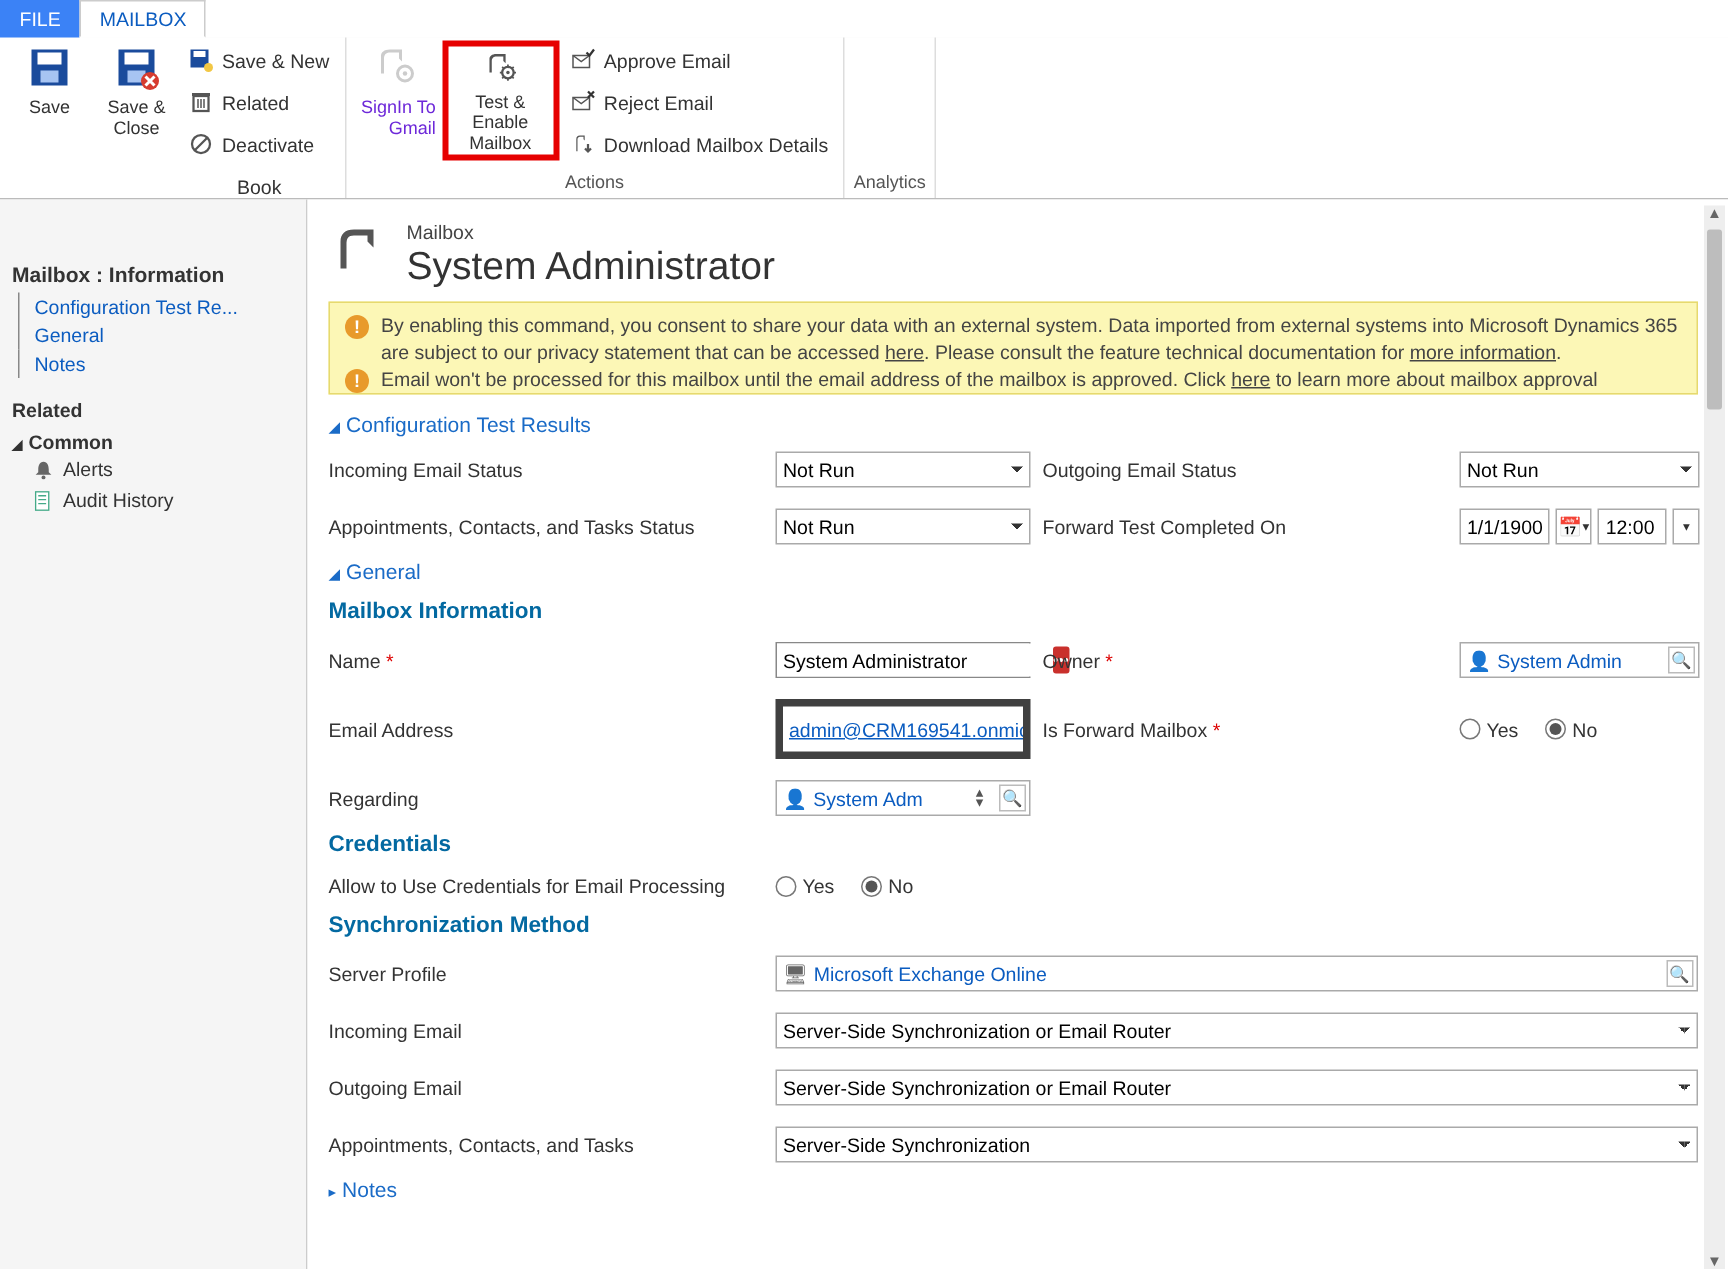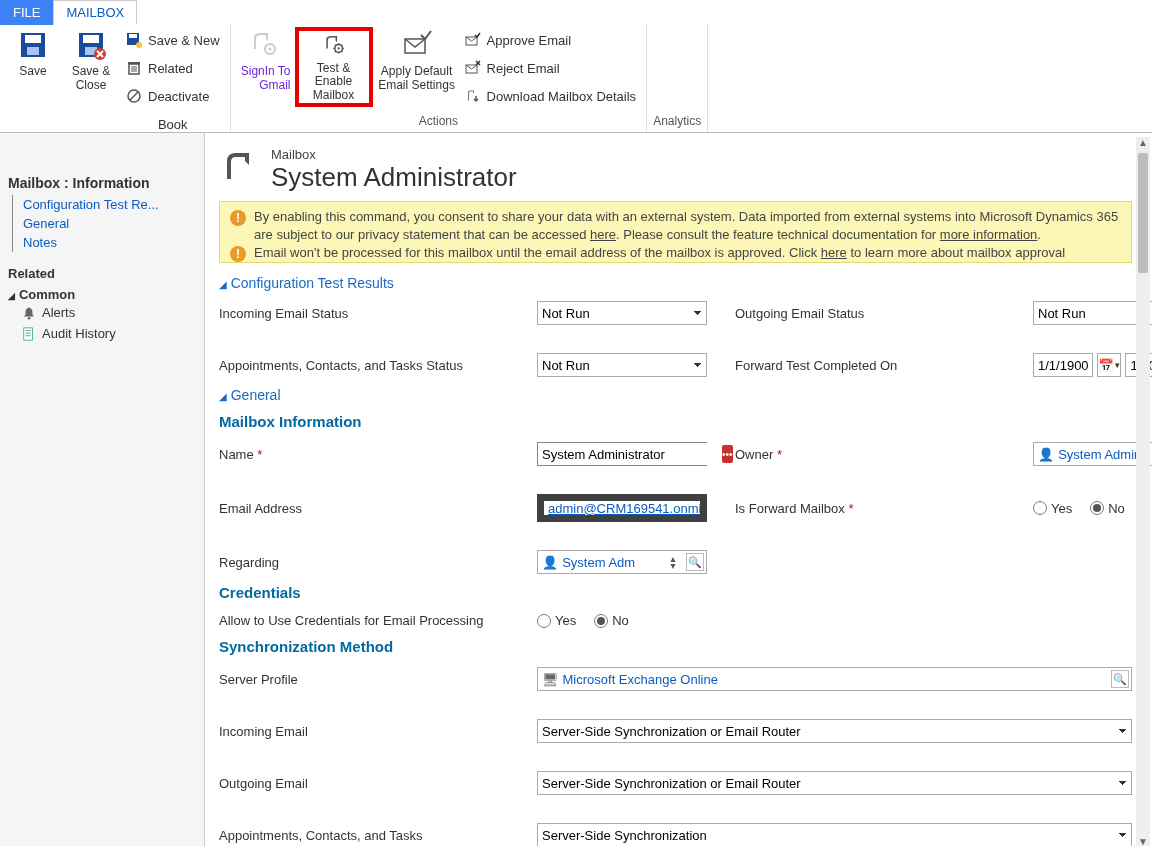--- a/index.html
+++ b/index.html
@@ -42,21 +42,21 @@
 
 .warn-bar { background: #fcf7b6; border: 1px solid #e6d96f; padding: 6px 10px; font-size: 13px; color: #444; line-height: 1.4; margin-bottom: 12px; max-height: 62px; overflow: hidden; }
 .warn-line { display: flex; gap: 8px; }
 .warn-ico { width: 16px; height: 16px; border-radius: 50%; background: #e89a2b; color: #fff; display: flex; align-items: center; justify-content: center; font-weight: 700; font-size: 12px; flex-shrink: 0; margin-top: 2px; }
 .warn-bar .u { text-decoration: underline; cursor: pointer; }
 
 .section-head { color: #1a6bc7; font-size: 14px; margin: 10px 0 10px 0; cursor: pointer; }
 .section-head .tri { font-size: 10px; margin-right: 4px; }
 .section-sub { font-size: 15px; font-weight: 600; color: #0369a1; margin: 10px 0 12px 0; }
 
-.form-grid { display: grid; grid-template-columns: 290px 170px 270px 160px; column-gap: 8px; row-gap: 14px; align-items: center; font-size: 13px; color: #333; gap: 28px; }
+.form-grid { display: grid; grid-template-columns: 290px 170px 270px 160px; column-gap: 8px; row-gap: 14px; align-items: center; font-size: 13px; color: #333; }
 .form-grid.single { grid-template-columns: 290px 1fr; }
 .label { color: #333; }
 .req::after { content: " *"; color: #d00; }
 .input, .select { border: 1px solid #aaa; height: 24px; padding: 0 4px; font-size: 13px; width: 100%; background: #fff; }
 .select { appearance: none; background-image: linear-gradient(45deg, transparent 50%, #333 50%), linear-gradient(135deg, #333 50%, transparent 50%); background-position: right 8px top 9px, right 4px top 9px; background-size: 4px 4px; background-repeat: no-repeat; padding-right: 18px; }
 .lookup { display: flex; align-items: center; border: 1px solid #aaa; height: 24px; background: #fff; padding: 0 2px 0 4px; gap: 4px; color: #0b5cc0; }
 .lookup .lk-ico { color: #666; }
 .lookup .txt { flex: 1; white-space: nowrap; overflow: hidden; }
 .lookup .search-ico { width: 18px; height: 18px; border: 1px solid #bbb; display: flex; align-items: center; justify-content: center; cursor: pointer; color: #555; font-size: 11px; }
 .mini-ico { width: 18px; height: 18px; display: inline-flex; align-items: center; justify-content: center; color: #555; }
@@ -70,21 +70,21 @@
 .date-row .input { width: 60px; }
 .cal-btn { width: 28px; height: 24px; border: 1px solid #aaa; background: #fff; display: flex; align-items: center; justify-content: center; cursor: pointer; font-size: 13px; }
 .name-field { display: flex; align-items: center; border: 1px solid #888; height: 24px; }
 .name-field input { border: none; flex: 1; height: 100%; padding: 0 4px; font-size: 13px; outline: none; }
 .name-badge { width: 18px; height: 18px; background: #c9302c; color: #fff; font-size: 10px; display: flex; align-items: center; justify-content: center; margin-right: 2px; border-radius: 2px; }
 
 .scroll-track { position: absolute; right: 2px; top: 4px; width: 14px; height: calc(100% - 8px); background: #eee; display: flex; flex-direction: column; align-items: center; justify-content: space-between; }
 .scroll-arrow { font-size: 10px; color: #666; cursor: pointer; }
 .scroll-thumb { width: 10px; height: 120px; background: #bdbdbd; border-radius: 2px; position: absolute; top: 16px; }
 
-.link-email { color: #0b5cc0; text-decoration: underline; border: 7px solid #404040; padding: 2px 4px; height: 28px; display: inline-flex; align-items: center; width: 100%; overflow: hidden; }
+.link-email { color: #0b5cc0; text-decoration: underline; border: 5px solid #404040; padding: 2px 4px; height: 40px; display: inline-flex; align-items: center; width: 100%; overflow: hidden; }
 </style>
 </head>
 <body>
 
 <div class="tabs">
   <div class="tab file">FILE</div>
   <div class="tab active">MAILBOX</div>
 </div>
 
 <div class="ribbon">
@@ -154,28 +154,20 @@
         <span>SignIn To Gmail</span>
       </div>
       <div class="big-btn highlight-box" style="width:78px;">
         <svg viewBox="0 0 32 32">
             <path d="M6 20 L6 8 C6 6 8 4 12 4 L20 4 L20 12 L18 10 L18 6 L12 6 C10 6 8 7 8 10 L8 20 Z" fill="#555"></path>
             <circle cx="22" cy="20" r="5" fill="none" stroke="#555" stroke-width="2"></circle>
             <circle cx="22" cy="20" r="1.5" fill="#555"></circle>
             <path d="M22 13 L22 15 M22 25 L22 27 M15 20 L17 20 M27 20 L29 20 M17 15 L18.5 16.5 M25.5 23.5 L27 25 M27 15 L25.5 16.5 M18.5 23.5 L17 25" stroke="#555" stroke-width="1.5"></path>
           </svg>
         <span>Test &amp; Enable Mailbox</span>
-      </div>
-      <div class="big-btn" style="width:80px;">
-        <svg viewBox="0 0 32 32">
-            <rect x="4" y="10" width="20" height="14" fill="none" stroke="#555" stroke-width="1.5"></rect>
-            <path d="M4 10 L14 18 L24 10" fill="none" stroke="#555" stroke-width="1.5"></path>
-            <path d="M20 6 L24 10 L30 2" fill="none" stroke="#555" stroke-width="2"></path>
-          </svg>
-        <span>Apply Default Email Settings</span>
       </div>
       <div class="small-col">
         <div class="small-btn">
           <svg viewBox="0 0 16 16">
               <rect x="1" y="5" width="11" height="8" fill="none" stroke="#555"></rect>
               <path d="M1 5 L6.5 9 L12 5" stroke="#555" fill="none"></path>
               <path d="M10 3 L12 5 L15 1" stroke="#333" stroke-width="1.5" fill="none"></path>
             </svg>
           <span>Approve Email</span>
         </div>

